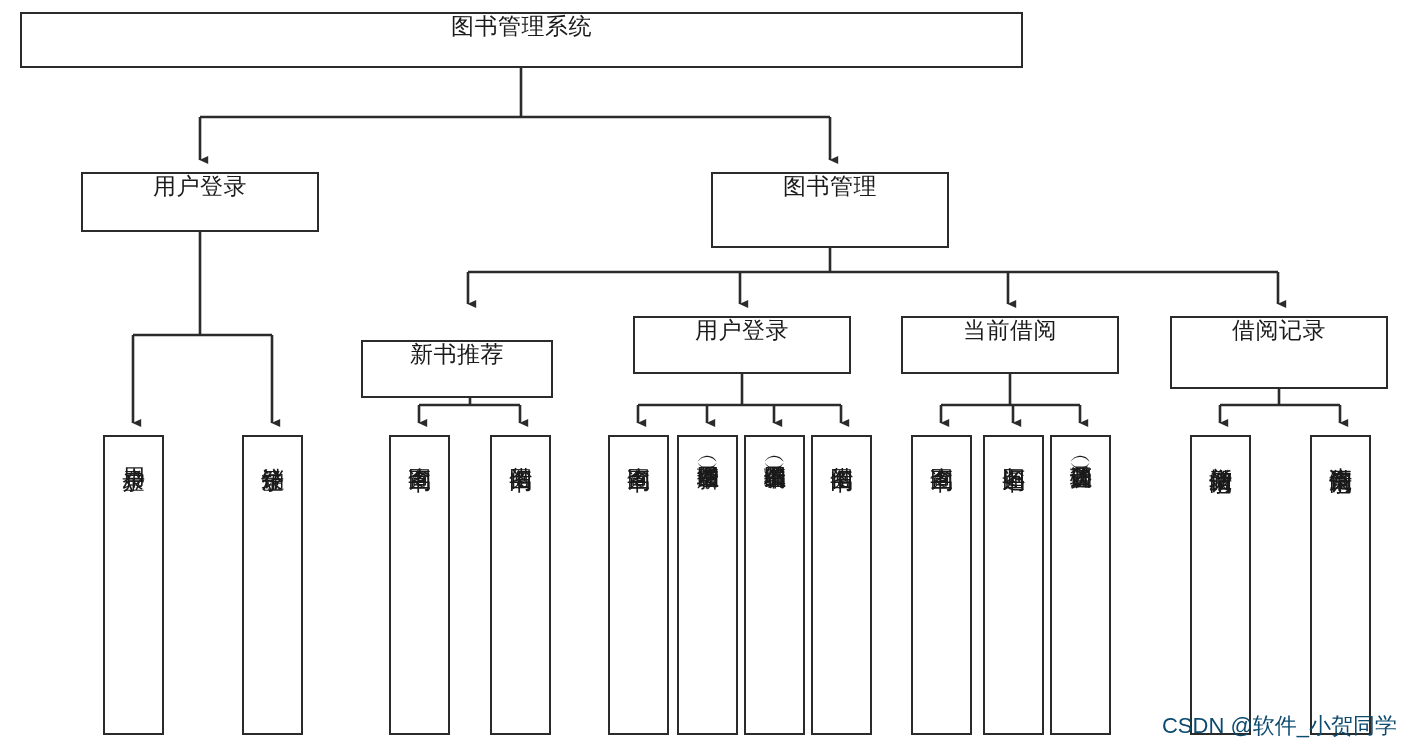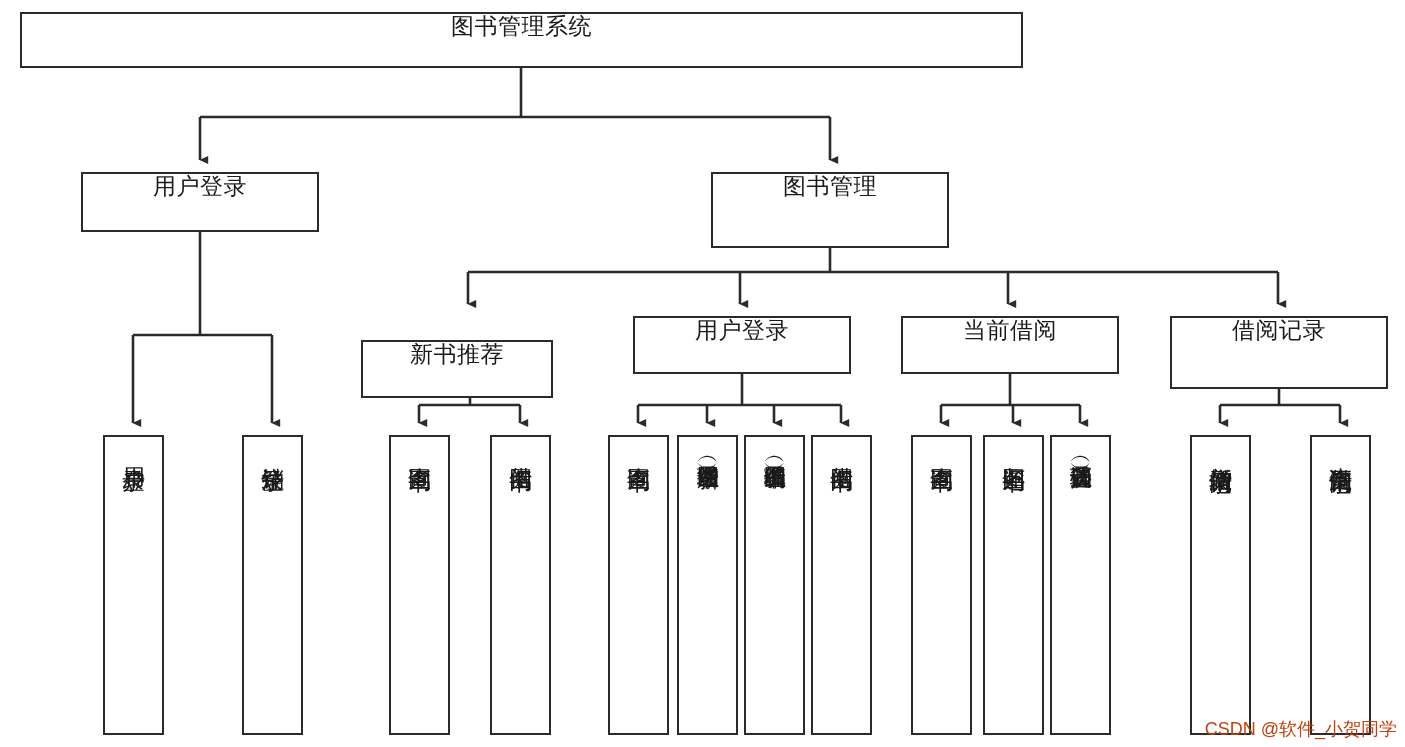--- a/index.html
+++ b/index.html
@@ -60,22 +60,22 @@
   }
   .vtext-tall {
     font-size: 22px;
     line-height: 1.22;
     letter-spacing: 0px;
   }
   .watermark {
     position: absolute;
     right: 8px;
     bottom: 6px;
-    font-size: 18px;
-    color: #c2410c;
+    font-size: 22px;
+    color: #0c4a6e;
     white-space: nowrap;
     user-select: none;
   }
 </style>
 </head>
 <body>
 
 <div id="diagram-root">
 
   <svg class="connectors" viewBox="0 0 1405 747" xmlns="http://www.w3.org/2000/svg">

